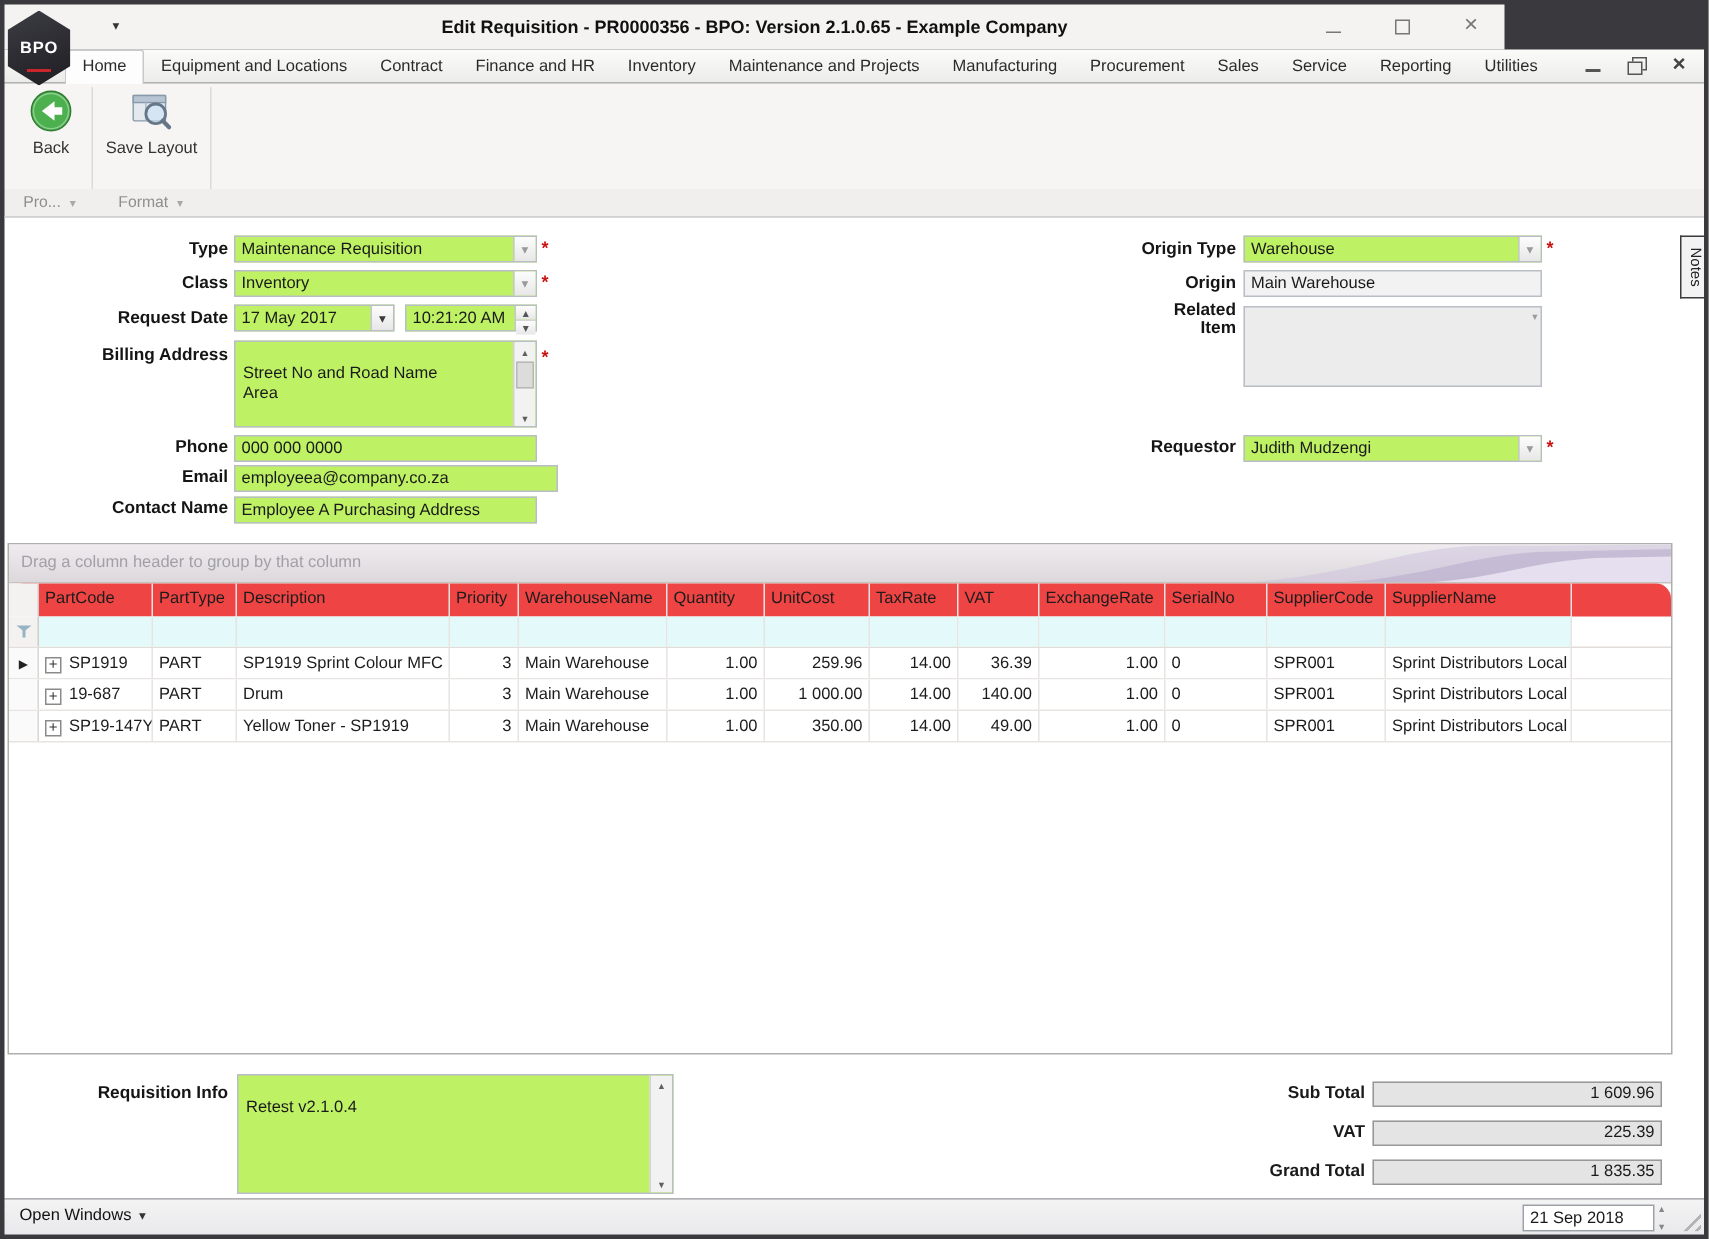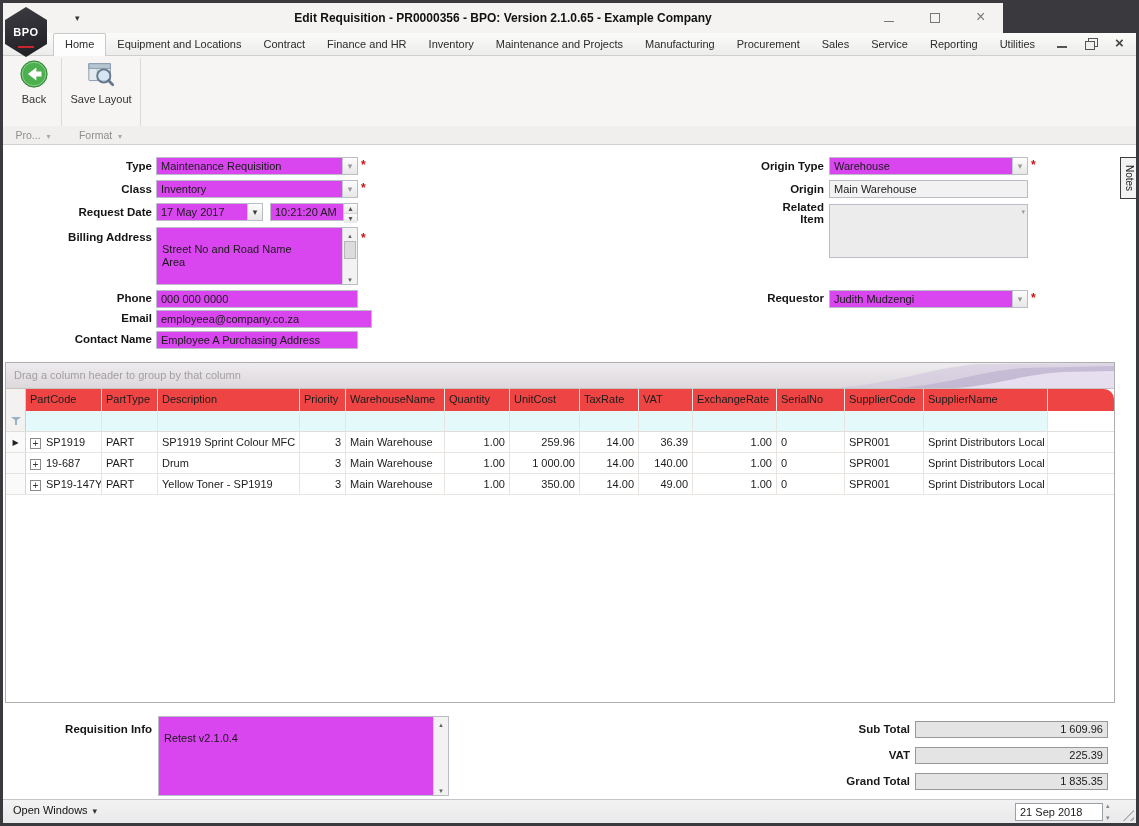--- a/index.html
+++ b/index.html
@@ -23,21 +23,21 @@
   .applogo { position:absolute; left:5px; top:7px; width:42px; height:50px; z-index:40;
              background:linear-gradient(160deg,#3d3d44,#1d1d22);
              clip-path:polygon(50% 0,100% 26%,100% 74%,50% 100%,0 74%,0 26%);
              display:flex; align-items:center; justify-content:center; }
   .applogo span { color:#fff; font-weight:bold; font-size:11px; letter-spacing:.5px; }
   .applogo::after { content:""; position:absolute; left:30%; bottom:9px; width:40%; height:2px; background:#c8252c; }
 
   
   .tabrow { position:absolute; left:3px; top:33px; width:1133px; height:23px;
             background:linear-gradient(#fbfbfa,#ececea); border-bottom:1px solid #cfcfcd; }
-  .tabs { position:absolute; left:50px; top:0; height:23px; display:flex; }
+  .tabs { position:absolute; left:40px; top:0; height:23px; display:flex; }
   .rtab { padding:0 11px; font-size:11px; color:#2b2b2b; line-height:22px; white-space:nowrap; }
   .rtab.active { background:#fdfdfd; border:1px solid #c9c9c9; border-bottom:none; border-radius:2px 2px 0 0; line-height:20px; }
   .mdi-controls { position:absolute; right:10px; top:5px; display:flex; gap:17px; }
   .mdi { width:12px; height:12px; position:relative; }
   .mdi.min::after { content:""; position:absolute; left:1px; right:1px; bottom:2px; border-bottom:2px solid #555; }
   .mdi.restore::before { content:""; position:absolute; left:3px; top:0; width:8px; height:7px; border:1px solid #555; }
   .mdi.restore::after { content:""; position:absolute; left:0; top:3px; width:8px; height:7px; border:1px solid #555; background:#efefee; }
   .mdi.close::after { content:"×"; position:absolute; left:1px; top:-2px; font-size:15px; font-weight:bold; color:#444; line-height:14px; }
 
   
@@ -47,21 +47,21 @@
   .gsep { position:absolute; top:2px; width:1px; height:86px; background:#dcdad8; }
   .gcaps { position:absolute; left:3px; top:126px; width:1133px; height:19px; background:#f0efee; border-bottom:1px solid #d2d0ce; }
   .gcap { position:absolute; top:0; height:19px; line-height:18px; text-align:center; font-size:10.5px; color:#8e8e8e; }
   .gcap::after { content:"▾"; font-size:8px; color:#a8a8a8; margin-left:3px; }
 
   
   .main-bg { position:absolute; left:3px; top:145px; width:1133px; height:654px; background:#fff; }
 
   .flabel { position:absolute; font-weight:bold; font-size:11.5px; color:#151515; }
   .ra { text-align:right; }
-  .field, .combo, .memo { position:absolute; background:#d946ef; border:1px solid #b9bec6; font-size:11px; }
+  .field, .combo, .memo { position:absolute; background:#bef264; border:1px solid #b9bec6; font-size:11px; }
   .field { height:18px; line-height:16px; padding:0 4px; overflow:hidden; white-space:nowrap; }
   .field.ro { background:#f2f2f2; }
   .combo { height:18px; display:flex; }
   .combo-text { flex:1; padding:0 4px; line-height:16px; overflow:hidden; white-space:nowrap; }
   .dd-btn { width:15px; flex:none; border-left:1px solid #c4c8ce; background:linear-gradient(#fdfdfd,#e7e7e7);
             display:flex; align-items:center; justify-content:center; }
   .dd-btn::after { content:"▾"; font-size:9px; color:#9a9a9a; }
   .dd-btn.dark::after { color:#3a3a3a; }
   .spin { width:14px; flex:none; border-left:1px solid #c4c8ce; display:flex; flex-direction:column; }
   .spin span { flex:1; background:linear-gradient(#fdfdfd,#e7e7e7); display:flex; align-items:center; justify-content:center; }

